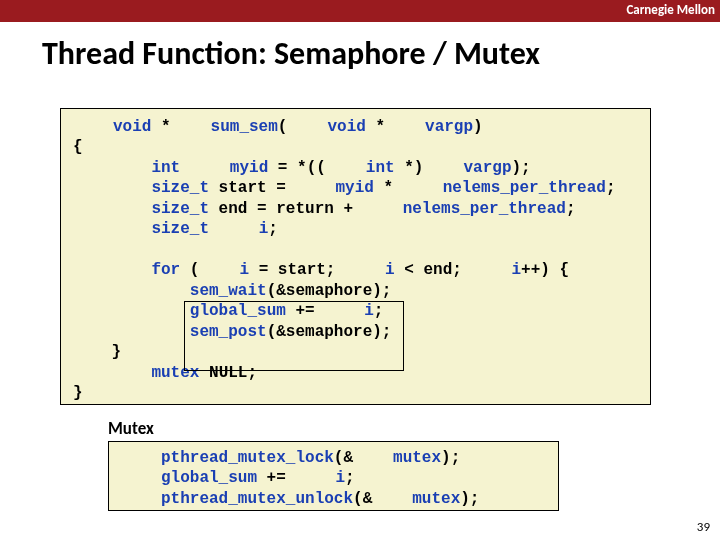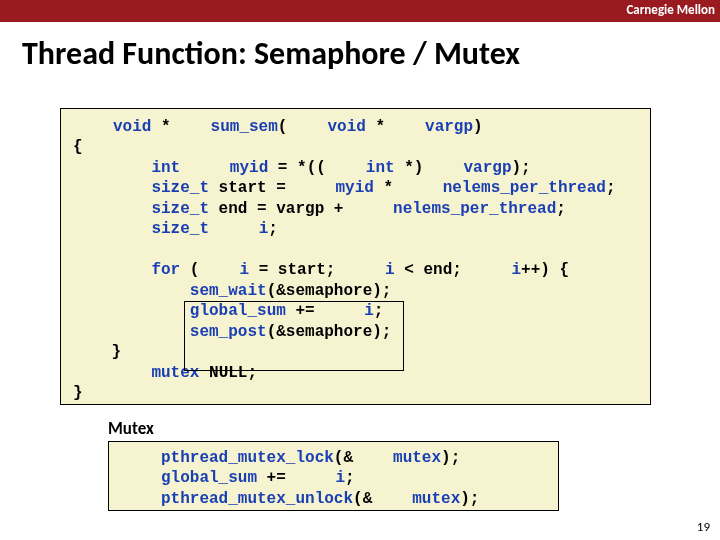--- a/index.html
+++ b/index.html
@@ -1,20 +1,20 @@
 <!DOCTYPE html>
 <html><head>
 <meta charset="utf-8">
 <style>
   * { box-sizing: border-box; margin: 0; padding: 0; }
   html, body { width: 720px; height: 540px; background: #fff; font-family: Calibri, Arial, sans-serif; }
   .slide { position: relative; width: 720px; height: 540px; }
   .topbar { position: absolute; top: 0; left: 0; width: 720px; height: 22px; background: #9a1b1f; }
   .brand { position: absolute; right: 5px; top: 2px; color: #fff; font-weight: bold; font-size: 13px; }
-  .title { position: absolute; left: 22px; top: 34px; font-size: 32px; font-weight: bold; color: #000; letter-spacing: 0; }
+  .title { position: absolute; left: 42px; top: 34px; font-size: 32px; font-weight: bold; color: #000; letter-spacing: 0; }
   .subtitle1 { position: absolute; left: 60px; top: 84px; font-size: 17px; font-weight: bold; color: #000; }
   .codebox1 { position: absolute; left: 60px; top: 108px; width: 591px; height: 297px; background: #f5f3d0; border: 1.5px solid #000; padding: 8px 12px; }
   .code { font-family: "Courier New", monospace; font-size: 16px; font-weight: bold; color: #000; line-height: 1.28; white-space: pre; }
   .kw { color: #1a3fb3; margin-left: 40px; }
   .innerbox { position: absolute; border: 1.5px solid #000; }
   .box-a { left: 123px; top: 192px; width: 220px; height: 70px; }
   .subtitle2 { position: absolute; left: 108px; top: 418px; font-size: 17px; font-weight: bold; color: #000; }
   .codebox2 { position: absolute; left: 108px; top: 441px; width: 451px; height: 70px; background: #f5f3d0; border: 1.5px solid #000; padding: 6px 12px; }
   .pagenum { position: absolute; right: 10px; bottom: 6px; font-size: 13px; color: #000; }
 </style>
@@ -27,35 +27,35 @@
   </div>
 
   <div class="title">Thread Function: Semaphore / Mutex</div>
 
 
   <div class="codebox1">
 <div class="code"><span class="kw">void</span><span> *</span><span class="kw">sum_sem</span><span>(</span><span class="kw">void</span><span> *</span><span class="kw">vargp</span><span>)</span>
 <span>{</span>
 <span>    </span><span class="kw">int</span><span> </span><span class="kw">myid</span><span> = *((</span><span class="kw">int</span><span> *)</span><span class="kw">vargp</span><span>);</span>
 <span>    </span><span class="kw">size_t</span><span> start = </span><span class="kw">myid</span><span> * </span><span class="kw">nelems_per_thread</span><span>;</span>
-<span>    </span><span class="kw">size_t</span><span> end = vargp + </span><span class="kw">nelems_per_thread</span><span>;</span>
+<span>    </span><span class="kw">size_t</span><span> end = return + </span><span class="kw">nelems_per_thread</span><span>;</span>
 <span>    </span><span class="kw">size_t</span><span> </span><span class="kw">i</span><span>;</span>
 <span> </span>
 <span>    </span><span class="kw">for</span><span> (</span><span class="kw">i</span><span> = start; </span><span class="kw">i</span><span> &lt; end; </span><span class="kw">i</span><span>++) {</span>
 <span>        </span><span class="kw">sem_wait</span><span>(&amp;semaphore);</span>
 <span>        </span><span class="kw">global_sum</span><span> += </span><span class="kw">i</span><span>;</span>
 <span>        </span><span class="kw">sem_post</span><span>(&amp;semaphore);</span>
 <span>    }</span>
 <span>    </span><span class="kw">mutex</span><span> NULL;</span>
 <span>}</span></div>
     <div class="innerbox box-a"></div>
   </div>
 
   <div class="subtitle2">Mutex</div>
 
   <div class="codebox2">
 <div class="code"><span class="kw">pthread_mutex_lock</span><span>(&amp;</span><span class="kw">mutex</span><span>);</span>
 <span class="kw">global_sum</span><span> += </span><span class="kw">i</span><span>;</span>
 <span class="kw">pthread_mutex_unlock</span><span>(&amp;</span><span class="kw">mutex</span><span>);</span></div>
   </div>
 
-  <div class="pagenum">19</div>
+  <div class="pagenum">39</div>
 </div>
 
 </body></html>

